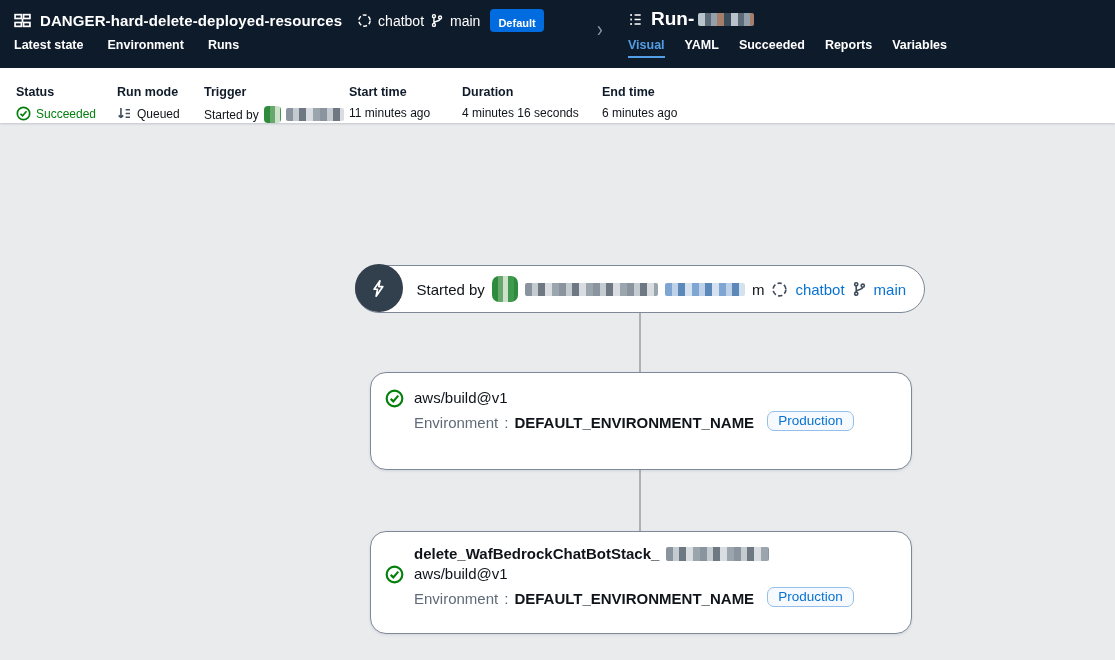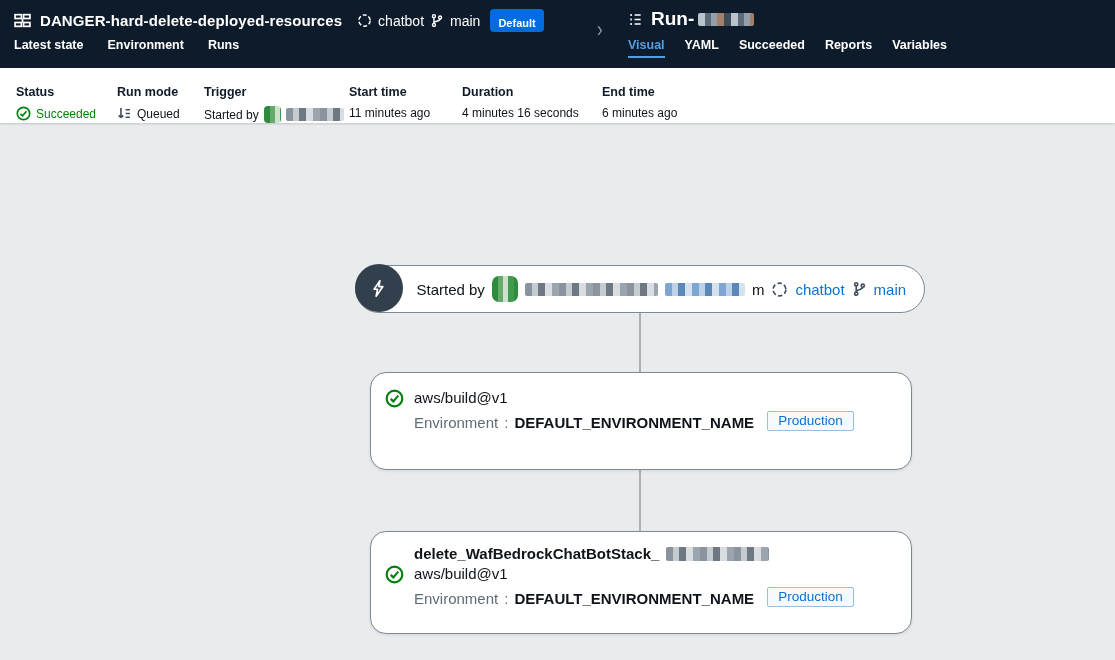--- a/index.html
+++ b/index.html
@@ -76,21 +76,21 @@
   }
   .node.n0 { top: 237px; height: 98px; }
   .node.n1 { top: 396px; height: 103px; }
   .node-title { margin-left: 29px; font-size: 15px; font-weight: 700; display: flex; align-items: center; gap: 7px; white-space: nowrap; }
   .node-line2 { display: flex; align-items: flex-start; gap: 10px; font-size: 15px; margin-top: 3px; }
   .node-line3 { margin-left: 29px; margin-top: 3px; font-size: 15px; display: flex; align-items: flex-end; gap: 6px; white-space: nowrap; }
   .env-label { color: #5f6b7a; }
   .env-name { font-weight: 700; color: #0f141a; }
   .badge-production {
     border: 1px solid #94bfe8; color: #0972d3; background: #f6fafe;
-    border-radius: 2px; padding: 1px 10px 2px; font-size: 13.5px; margin-left: 7px;
+    border-radius: 7px; padding: 1px 10px 2px; font-size: 13.5px; margin-left: 7px;
   }
 
   
   .rx {
     display: inline-block; height: 13px; border-radius: 2px;
     background-image:
       repeating-linear-gradient(90deg, #8a949e 0 7px, #c4cbd1 7px 13px, #6d7882 13px 20px, #d9dde1 20px 27px, #9aa5ad 27px 34px),
       repeating-linear-gradient(0deg, rgba(255,255,255,.35) 0 6px, rgba(70,80,90,.28) 6px 13px);
   }
   .rx-dark {

